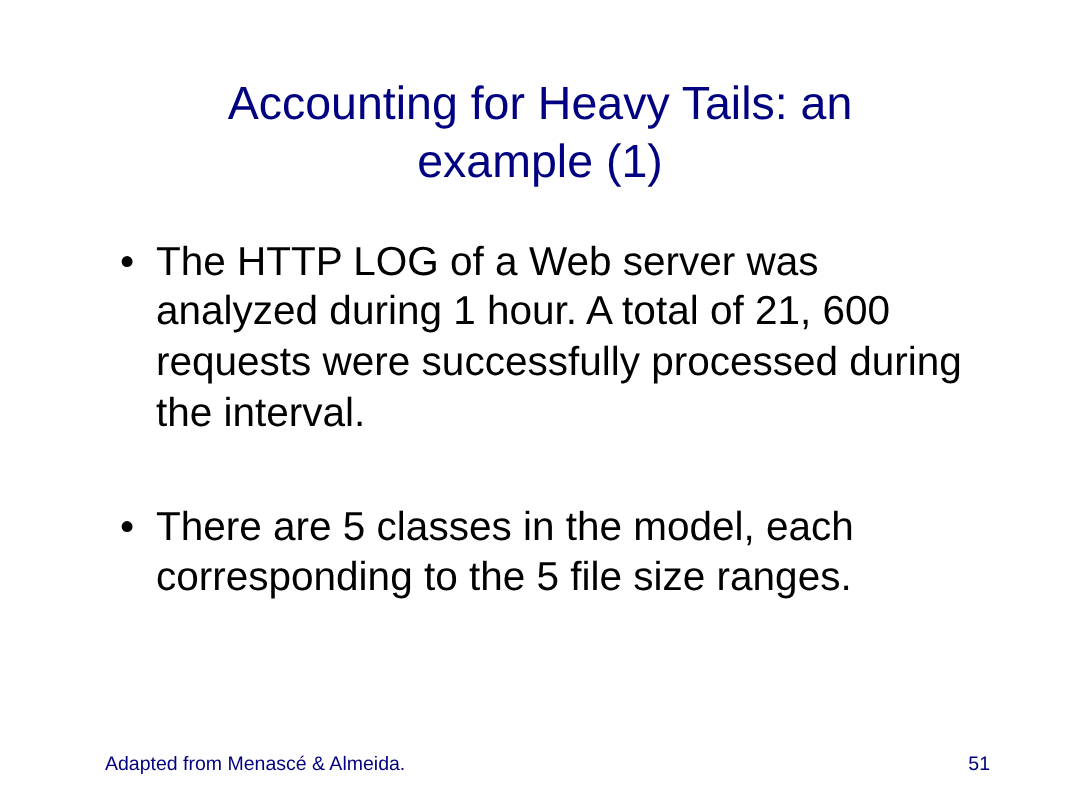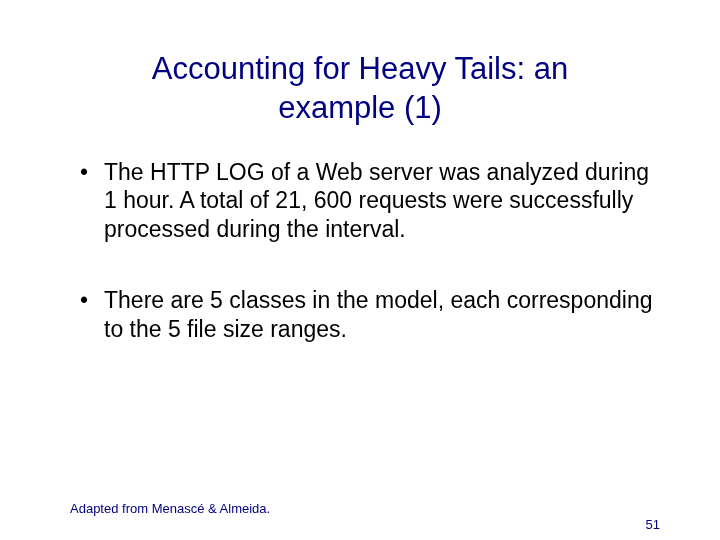--- a/index.html
+++ b/index.html
@@ -23,21 +23,21 @@
     color: #000080;
     line-height: 1.25;
     margin-bottom: 30px;
     padding: 0 40px;
   }
   .bullets {
     list-style: none;
     padding-left: 20px;
   }
   .bullets li {
-    font-size: 23px;
+    font-size: 27px;
     line-height: 1.25;
     margin-bottom: 42px;
     position: relative;
     padding-left: 24px;
     color: #000000;
   }
   .bullets li::before {
     content: "•";
     position: absolute;
     left: 0;
@@ -47,21 +47,21 @@
     position: absolute;
     left: 60px;
     bottom: 24px;
     font-size: 13px;
     color: #000080;
     margin-left: 10px;
   }
   .pagenum {
     position: absolute;
     right: 60px;
-    bottom: 8px;
+    bottom: 24px;
     font-size: 13px;
     color: #000080;
   }
 </style>
 </head>
 <body>
 
 <div class="slide">
   <h1 class="title">Accounting for Heavy Tails: an example (1)</h1>
   <ul class="bullets">

